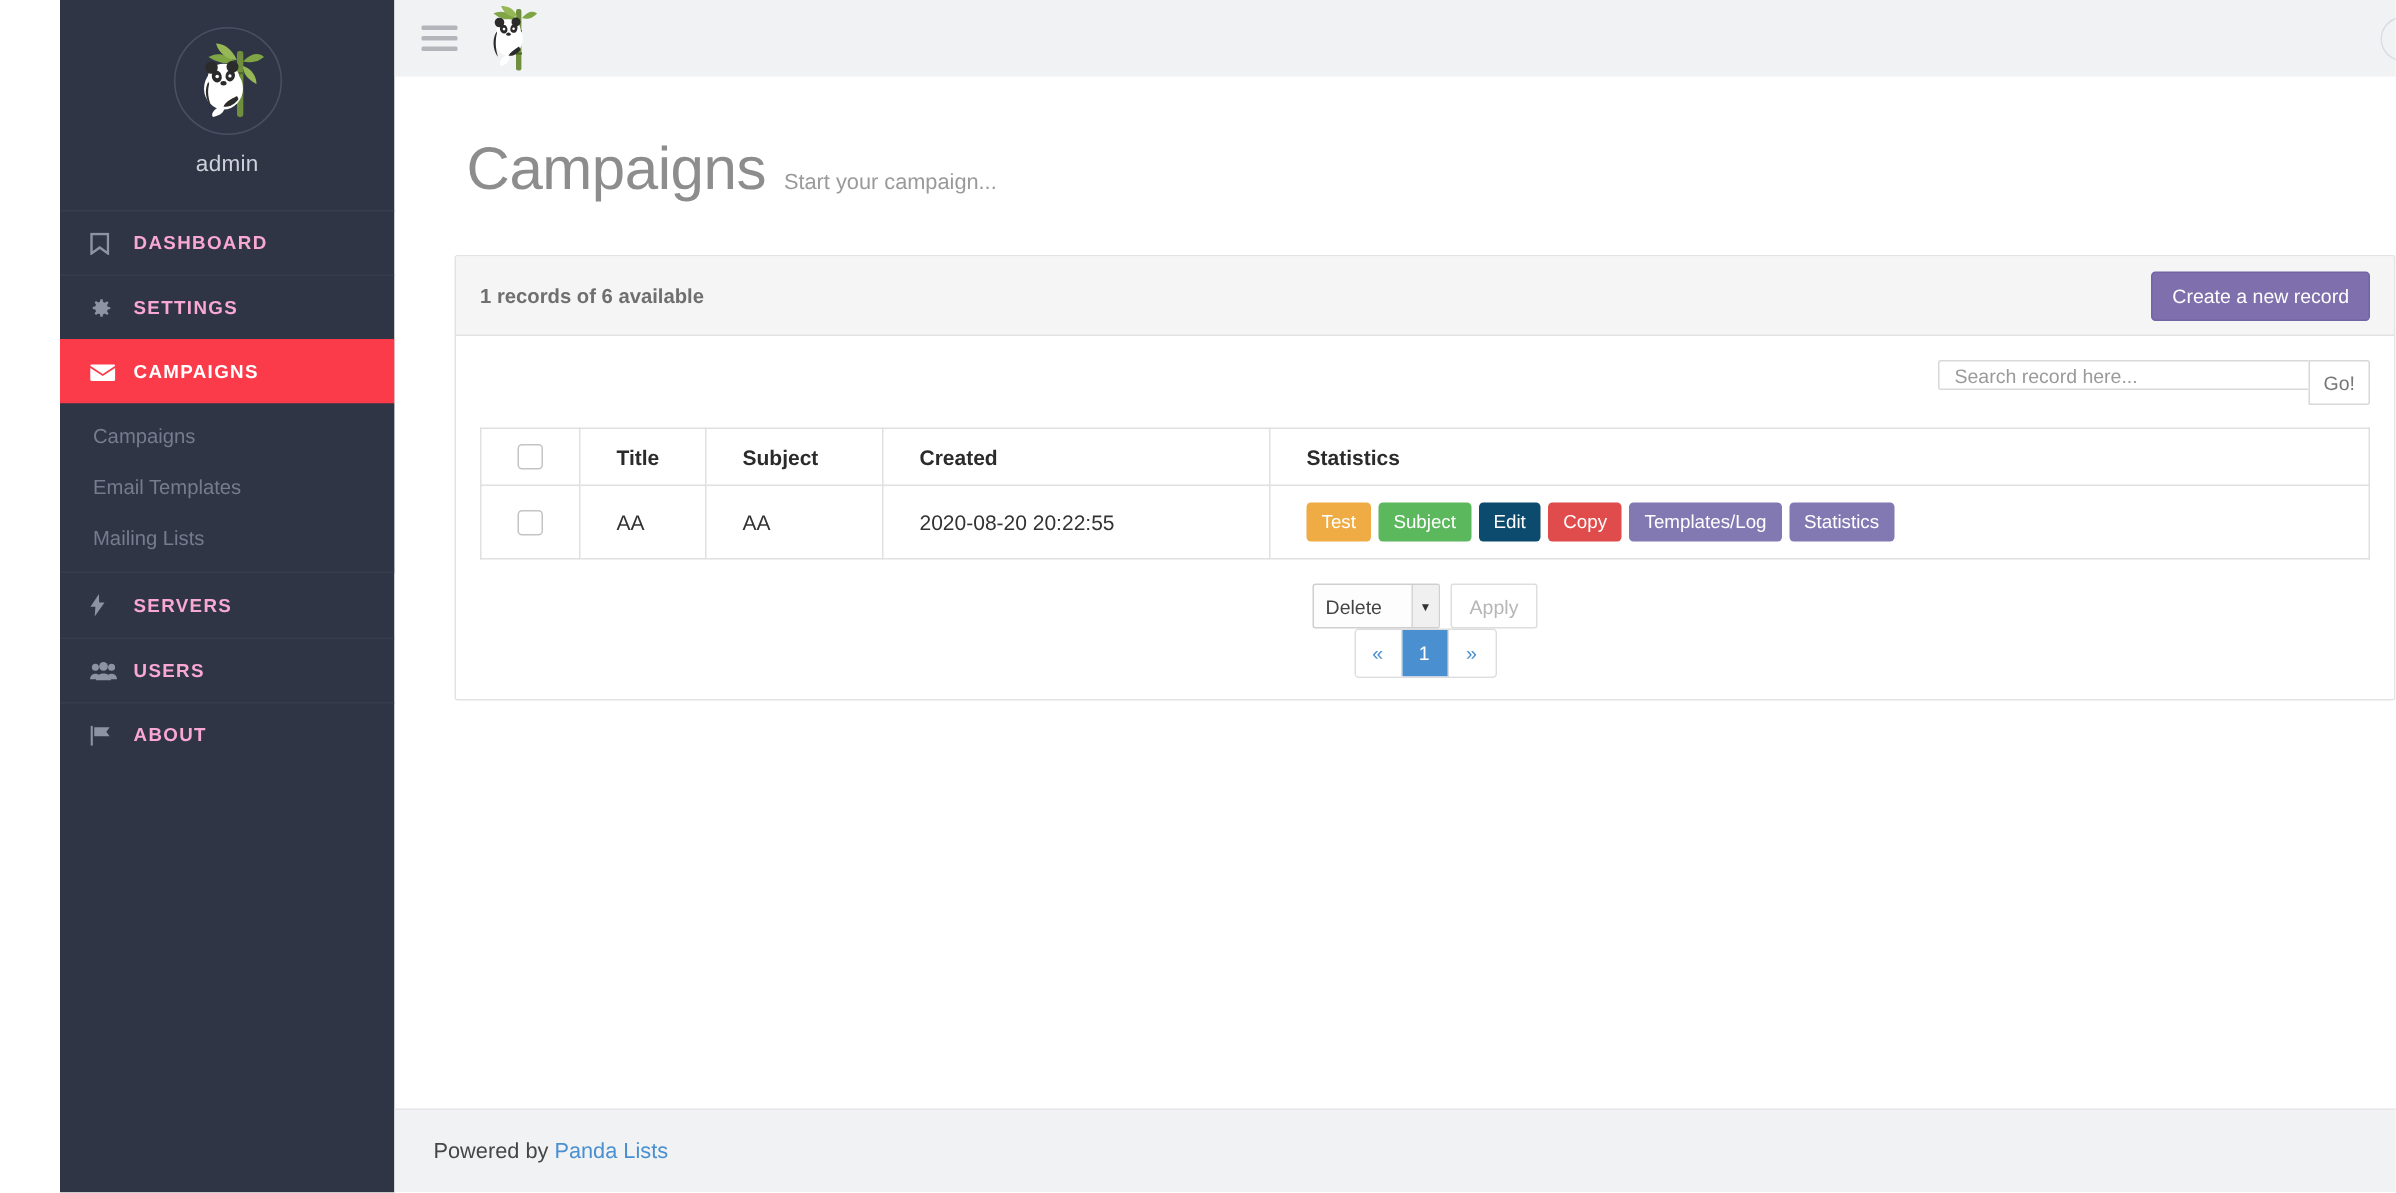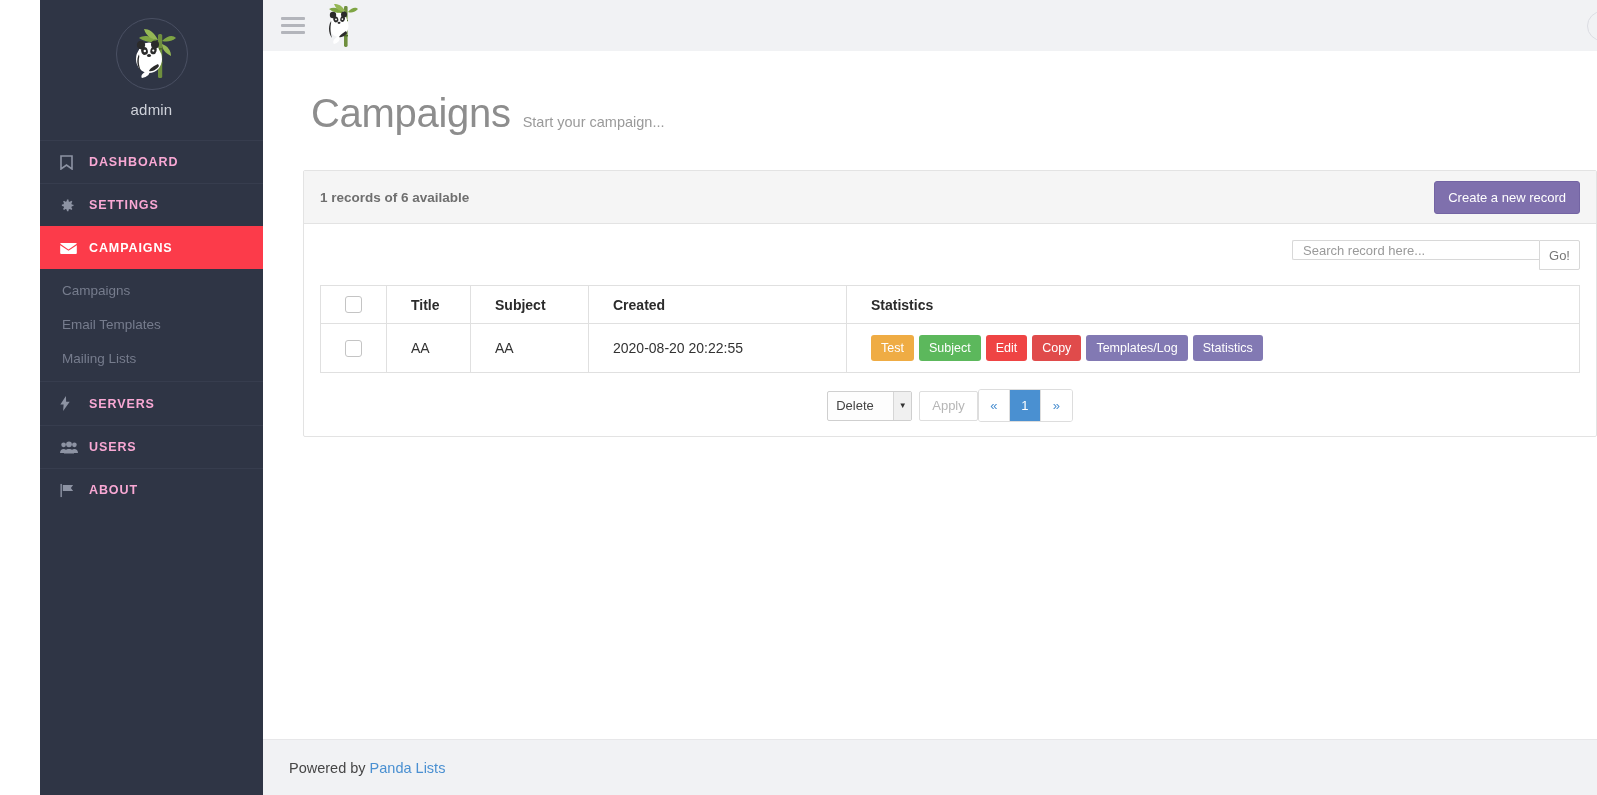--- a/index.html
+++ b/index.html
@@ -263,20 +263,21 @@
     line-height: 1;
     font-family: "Liberation Sans", sans-serif;
     white-space: nowrap;
   }
 
   .tablefoot {
     display: flex;
     align-items: center;
     justify-content: center;
     margin-top: 16px;
+    flex-direction: column;
   }
   .bulk { display: flex; align-items: center; gap: 7px; }
   .sel-wrap {
     position: relative;
     display: inline-block;
   }
   .sel {
     appearance: none;
     -webkit-appearance: none;
     height: 30px;
@@ -536,21 +537,21 @@
                 <td class="cbcol">
                   <span class="chk"></span>
                 </td>
                 <td class="c-title">AA</td>
                 <td class="c-subject">AA</td>
                 <td class="c-created">2020-08-20 20:22:55</td>
                 <td>
                   <div class="ops">
                     <button class="opbtn" style="background:#efac44">Test</button>
                     <button class="opbtn" style="background:#5cb85c">Subject</button>
-                    <button class="opbtn" style="background:#ef4444">Edit</button>
+                    <button class="opbtn" style="background:#0c4a6e">Edit</button>
                     <button class="opbtn" style="background:#e04b4b">Copy</button>
                     <button class="opbtn" style="background:#8279b3">Templates/Log</button>
                     <button class="opbtn" style="background:#8279b3">Statistics</button>
                   </div>
                 </td>
               </tr>
             </tbody>
           </table>
 
           <div class="tablefoot">

